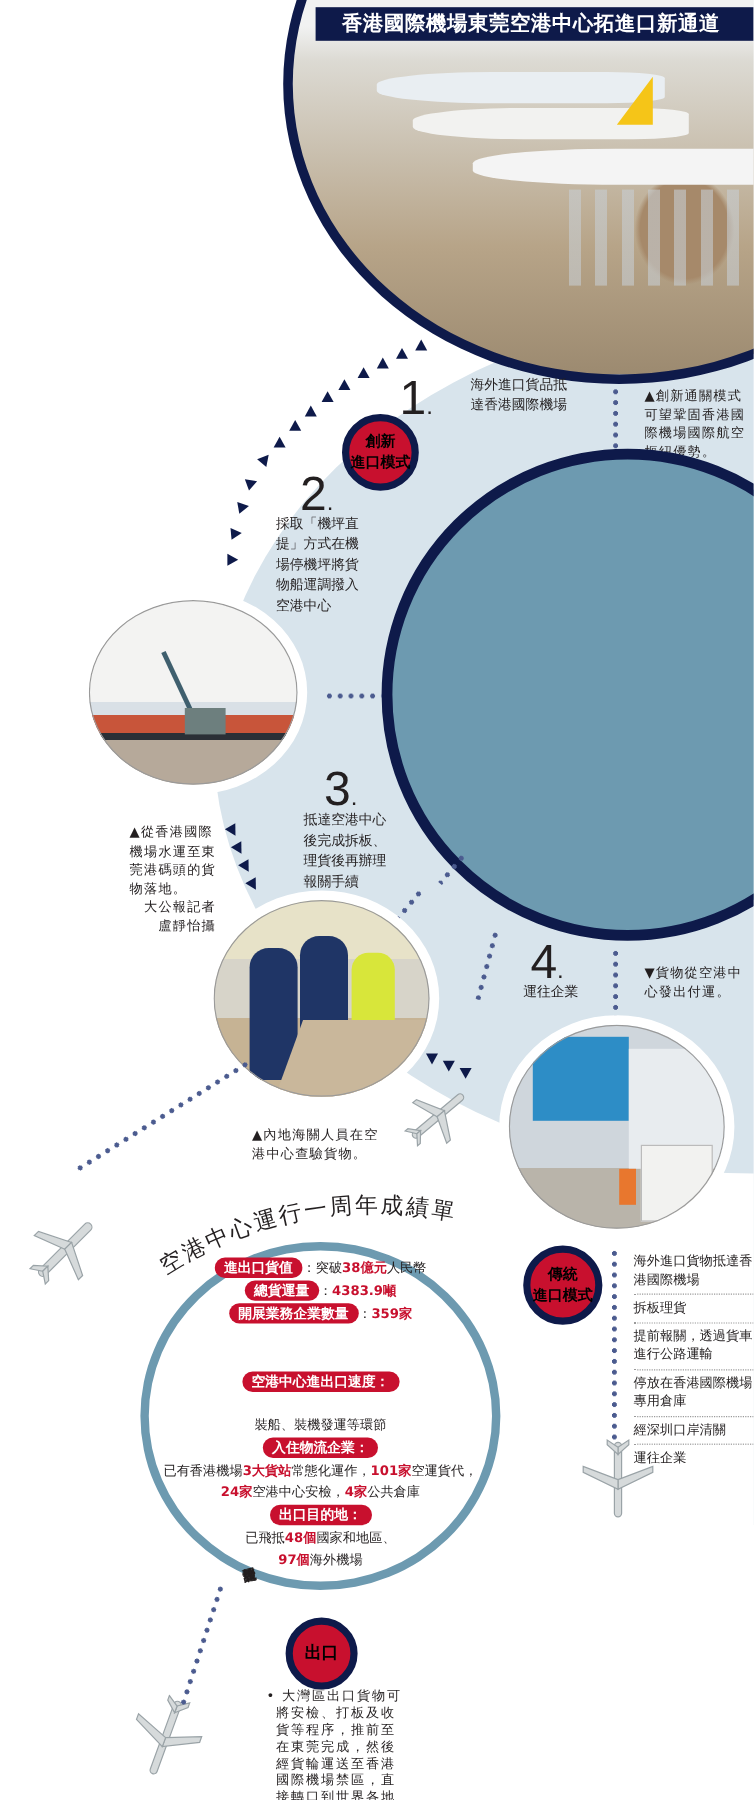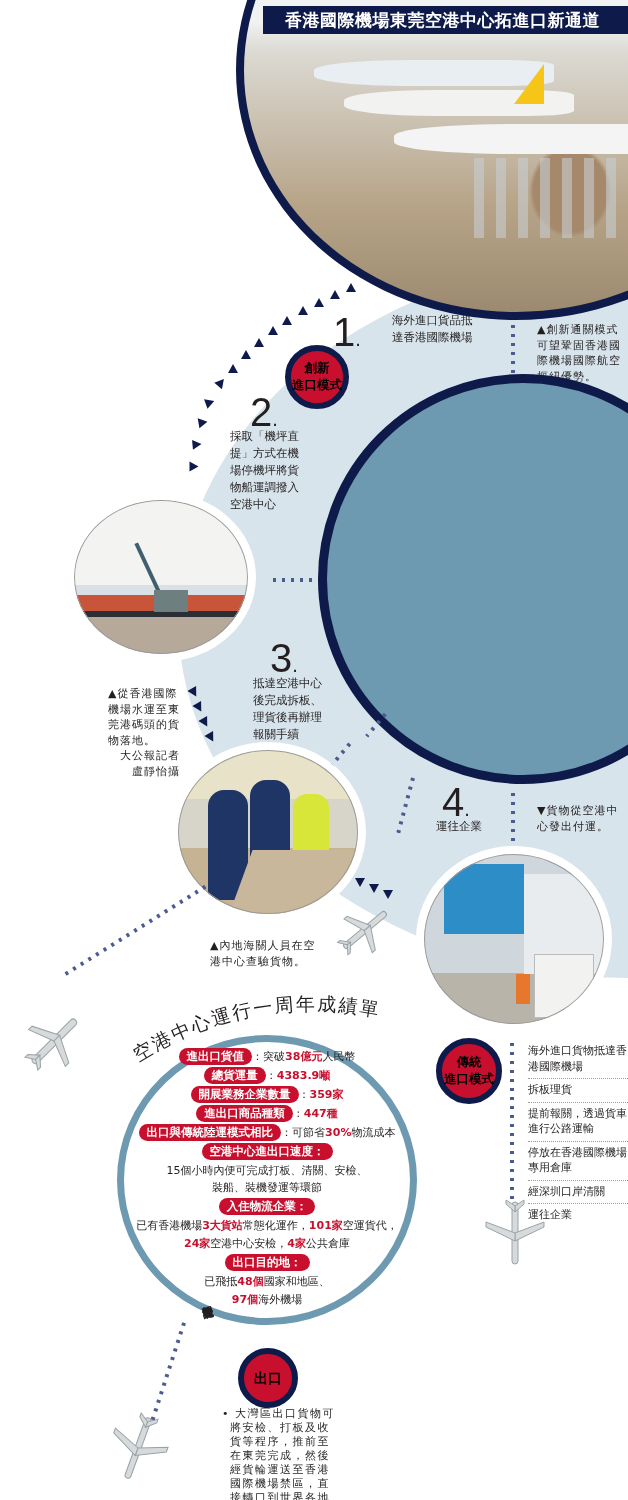--- a/index.html
+++ b/index.html
@@ -237,30 +237,23 @@
 <div class="summary">
   <div class="srow" style="top:6px;">
     <span class="pill">進出口貨值</span><span>：</span><span>突破</span><span class="red">38億元</span><span>人民幣</span>
   </div>
   <div class="srow" style="top:25px;">
     <span class="pill">總貨運量</span><span>：</span><span class="red">4383.9噸</span>
   </div>
   <div class="srow" style="top:44px;">
     <span class="pill">開展業務企業數量</span><span>：</span><span class="red">359家</span>
   </div>
-  <div class="srow" style="top:63px;">
-    <span class="pill">進出口商品種類</span><span>：</span><span class="red">447種</span>
-  </div>
-  <div class="srow" style="top:82px;">
-    <span class="pill">出口與傳統陸運模式相比</span><span>：</span><span>可節省</span><span class="red">30%</span><span>物流成本</span>
-  </div>
   <div class="srow" style="top:101px;">
     <span class="pill">空港中心進出口速度：</span>
   </div>
-  <div class="srow" style="top:120px;">15個小時內便可完成打板、清關、安檢、</div>
   <div class="srow" style="top:137px;">裝船、裝機發運等環節</div>
   <div class="srow" style="top:156px;">
     <span class="pill">入住物流企業：</span>
   </div>
   <div class="srow" style="top:175px;">
     <span>已有香港機場</span><span class="red">3大貨站</span><span>常態化運作，</span><span class="red">101家</span><span>空運貨代，</span>
   </div>
   <div class="srow" style="top:193px;">
     <span class="red">24家</span><span>空港中心安檢，</span><span class="red">4家</span><span>公共倉庫</span>
   </div>

